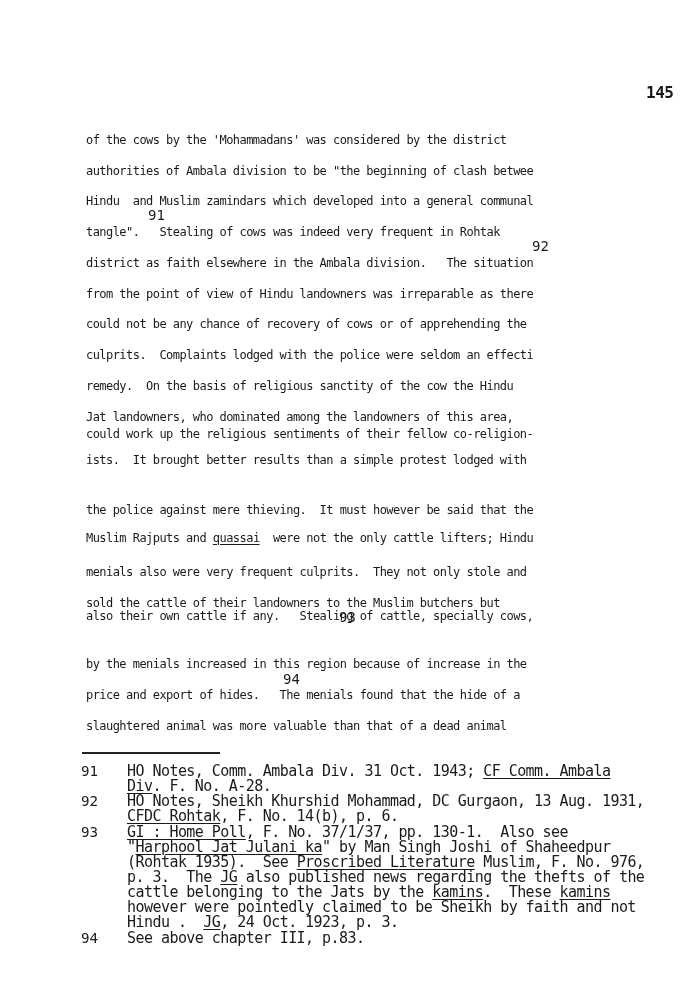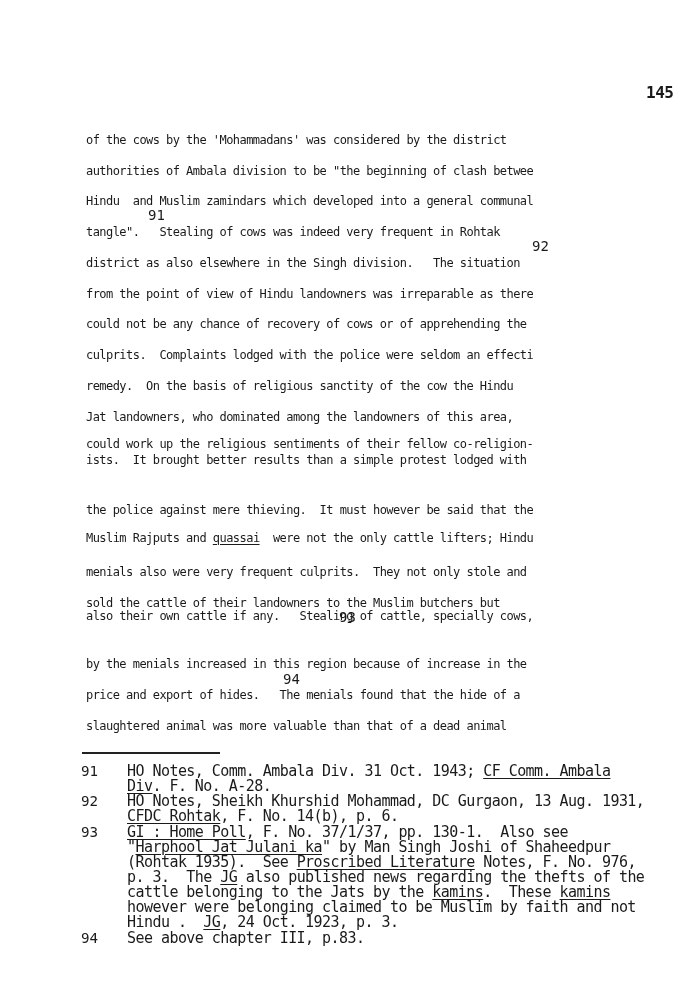--- a/index.html
+++ b/index.html
@@ -68,27 +68,27 @@
 
 <div class="page-number">145</div>
 
 <div>
   <div class="body-line" style="top:132px">of the cows by the 'Mohammadans' was considered by the district</div>
   <div class="body-line" style="top:163px">authorities of Ambala division to be "the beginning of clash betwee</div>
   <div class="body-line" style="top:193px">Hindu  and Muslim zamindars which developed into a general communal</div>
   <div class="sup" style="left:148px;top:208px">91</div>
   <div class="body-line" style="top:224px">tangle".   Stealing of cows was indeed very frequent in Rohtak</div>
   <div class="sup" style="left:532px;top:239px">92</div>
-  <div class="body-line" style="top:255px">district as also elsewhere in the Singh division.   The situation</div>
+  <div class="body-line" style="top:255px">district as faith elsewhere in the Ambala division.   The situation</div>
   <div class="body-line" style="top:286px">from the point of view of Hindu landowners was irreparable as there</div>
   <div class="body-line" style="top:316px">could not be any chance of recovery of cows or of apprehending the</div>
   <div class="body-line" style="top:347px">culprits.  Complaints lodged with the police were seldom an effecti</div>
   <div class="body-line" style="top:378px">remedy.  On the basis of religious sanctity of the cow the Hindu</div>
   <div class="body-line" style="top:409px">Jat landowners, who dominated among the landowners of this area,</div>
-  <div class="body-line" style="top:436px">could work up the religious sentiments of their fellow co-religion-</div>
+  <div class="body-line" style="top:426px">could work up the religious sentiments of their fellow co-religion-</div>
   <div class="body-line" style="top:452px">ists.  It brought better results than a simple protest lodged with</div>
   <div class="body-line" style="top:502px">the police against mere thieving.  It must however be said that the</div>
   <div class="body-line" style="top:530px"><span>Muslim Rajputs and </span><span class="u">quassai</span><span>  were not the only cattle lifters; Hindu</span></div>
   <div class="body-line" style="top:564px">menials also were very frequent culprits.  They not only stole and</div>
   <div class="body-line" style="top:595px">sold the cattle of their landowners to the Muslim butchers but</div>
   <div class="sup" style="left:339px;top:610px">93</div>
   <div class="body-line" style="top:608px">also their own cattle if any.   Stealing of cattle, specially cows,</div>
   <div class="body-line" style="top:656px">by the menials increased in this region because of increase in the</div>
   <div class="sup" style="left:283px;top:672px">94</div>
   <div class="body-line" style="top:687px">price and export of hides.   The menials found that the hide of a</div>
@@ -103,21 +103,21 @@
   <div class="fn-line" style="top:764px"><span>HO Notes, Comm. Ambala Div. 31 Oct. 1943; </span><span class="u">CF Comm. Ambala</span></div>
   <div class="fn-line" style="top:779px"><span class="u">Div</span><span>. F. No. A-28.</span></div>
 
   <div class="fn-num" style="top:794px">92</div>
   <div class="fn-line" style="top:794px">HO Notes, Sheikh Khurshid Mohammad, DC Gurgaon, 13 Aug. 1931,</div>
   <div class="fn-line" style="top:809px"><span class="u">CFDC Rohtak</span><span>, F. No. 14(b), p. 6.</span></div>
 
   <div class="fn-num" style="top:825px">93</div>
   <div class="fn-line" style="top:825px"><span class="u">GI : Home Poll</span><span>, F. No. 37/1/37, pp. 130-1.  Also see</span></div>
   <div class="fn-line" style="top:840px"><span>"</span><span class="u">Harphool Jat Julani ka</span><span>" by Man Singh Joshi of Shaheedpur</span></div>
-  <div class="fn-line" style="top:855px"><span>(Rohtak 1935).  See </span><span class="u">Proscribed Literature</span><span> Notes, F. No. 976,</span></div>
+  <div class="fn-line" style="top:855px"><span>(Rohtak 1935).  See </span><span class="u">Proscribed Literature</span><span> Muslim, F. No. 976,</span></div>
   <div class="fn-line" style="top:870px"><span>p. 3.  The </span><span class="u">JG</span><span> also published news regarding the thefts of the</span></div>
   <div class="fn-line" style="top:885px"><span>cattle belonging to the Jats by the </span><span class="u">kamins</span><span>.  These </span><span class="u">kamins</span></div>
-  <div class="fn-line" style="top:900px">however were belonging claimed to be Muslim by faith and not</div>
+  <div class="fn-line" style="top:900px">however were pointedly claimed to be Sheikh by faith and not</div>
   <div class="fn-line" style="top:915px"><span>Hindu .  </span><span class="u">JG</span><span>, 24 Oct. 1923, p. 3.</span></div>
 
   <div class="fn-num" style="top:931px">94</div>
   <div class="fn-line" style="top:931px">See above chapter III, p.83.</div>
 </div>
 
 </body></html>

